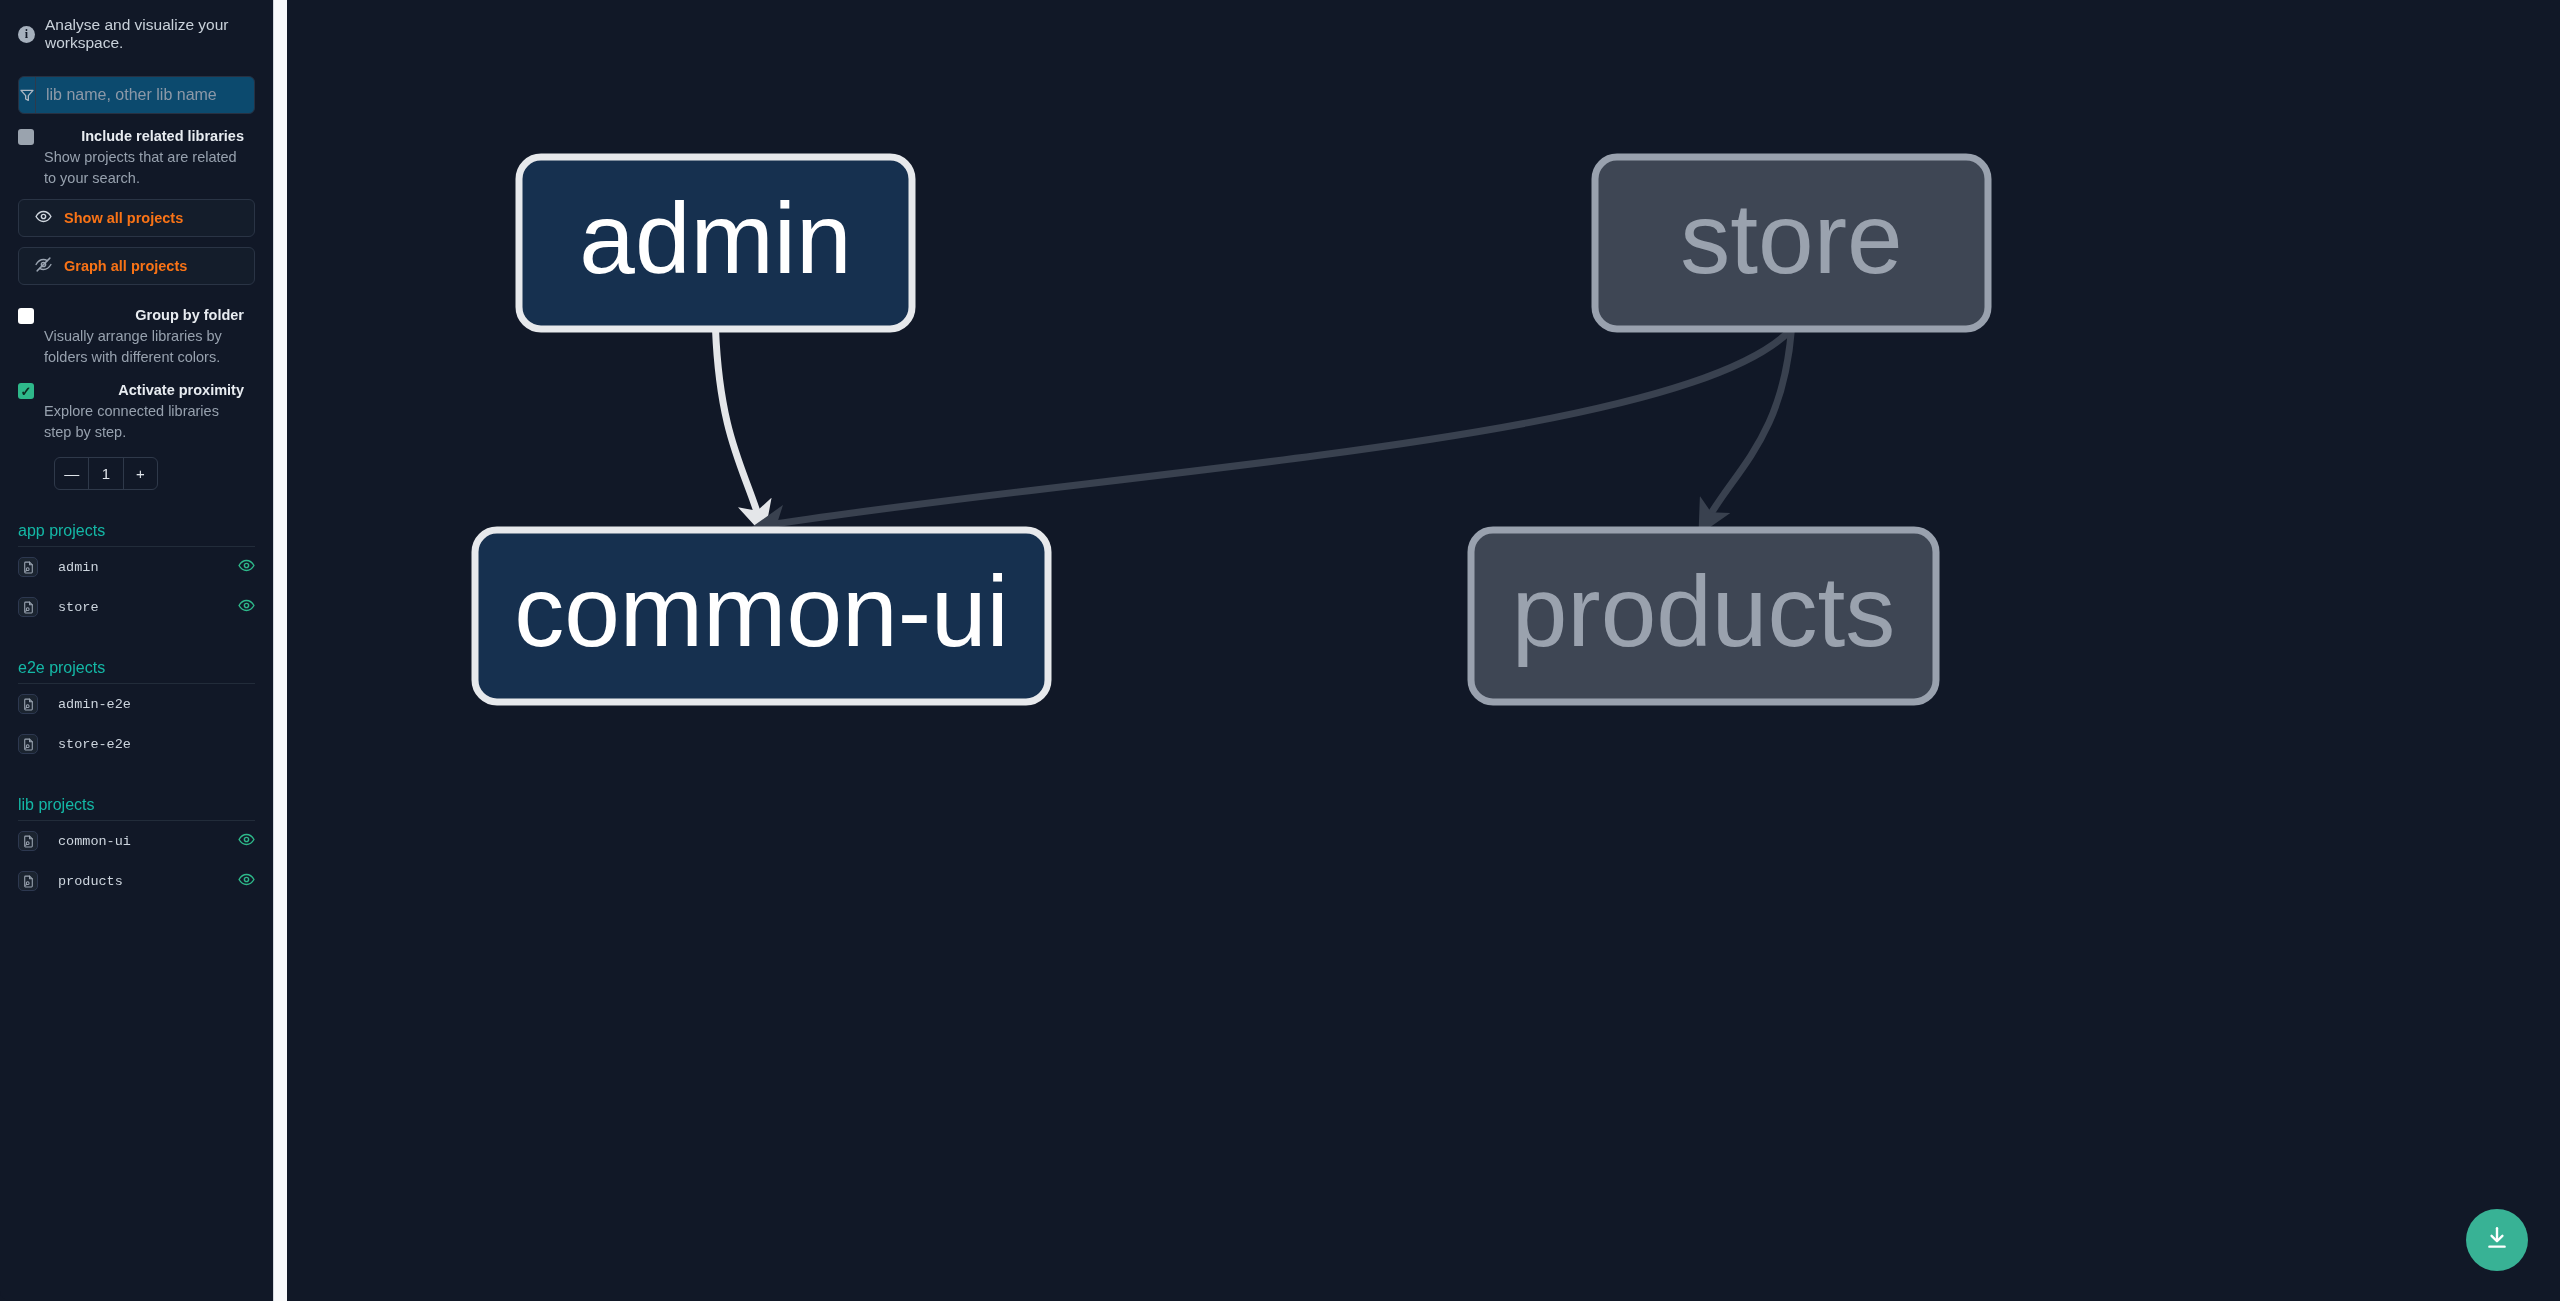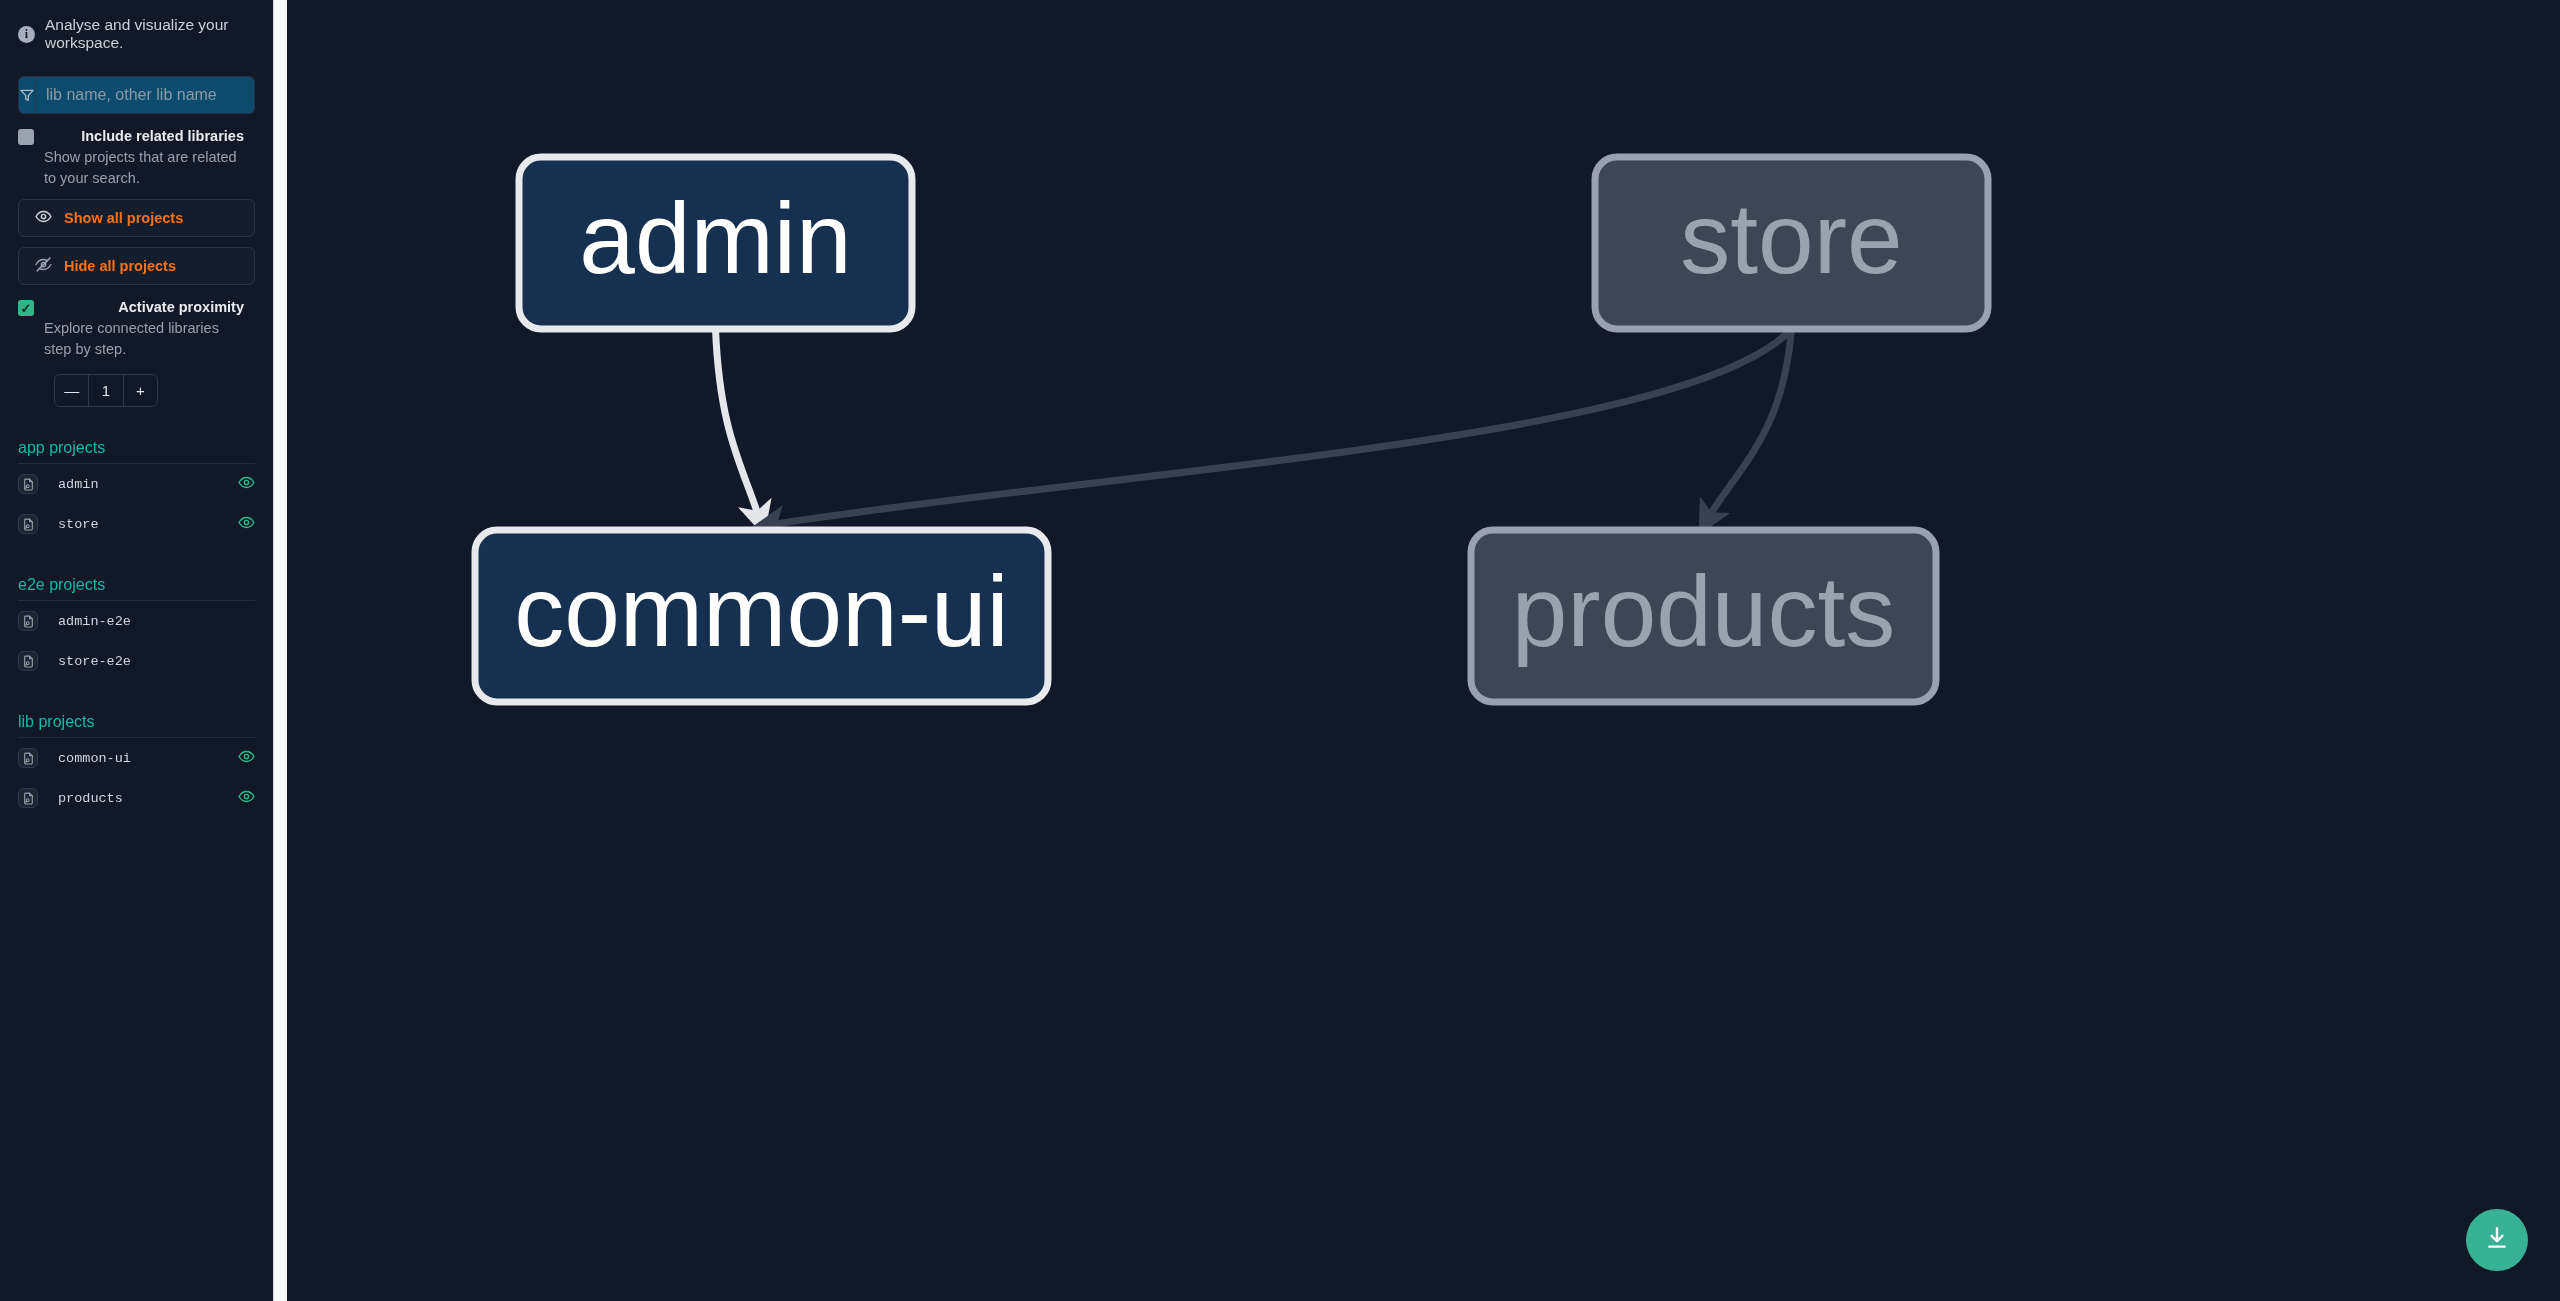--- a/index.html
+++ b/index.html
@@ -217,23 +217,30 @@
     </div>
 
     <div class="sb-btn">
       <span>
         <svg width="17" height="17" viewBox="0 0 24 24" fill="none" stroke="#9aa4b1" stroke-width="2" stroke-linecap="round" stroke-linejoin="round">
           <path d="M1.5 12s4-7 10.5-7c2 0 3.8.7 5.3 1.6M22.5 12s-4 7-10.5 7c-2 0-3.8-.7-5.3-1.6"></path>
           <circle cx="12" cy="12" r="3"></circle>
           <line x1="3" y1="21" x2="21" y2="3"></line>
         </svg>
       </span>
-      <span>Hide all projects</span>
-    </div>
-
+      <span>Graph all projects</span>
+    </div>
+
+    <div class="opt-row" style="padding-top:20px">
+      <span class="cb white"></span>
+      <span class="opt-text">
+        <span class="opt-title">Group by folder</span>
+        <span class="opt-desc">Visually arrange libraries by folders with different colors.</span>
+      </span>
+    </div>
 
     <div class="opt-row" style="padding-top:12px">
       <span class="cb green">
         <span class="tick">✓</span>
       </span>
       <span class="opt-text">
         <span class="opt-title">Activate proximity</span>
         <span class="opt-desc">Explore connected libraries step by step.</span>
       </span>
     </div>

